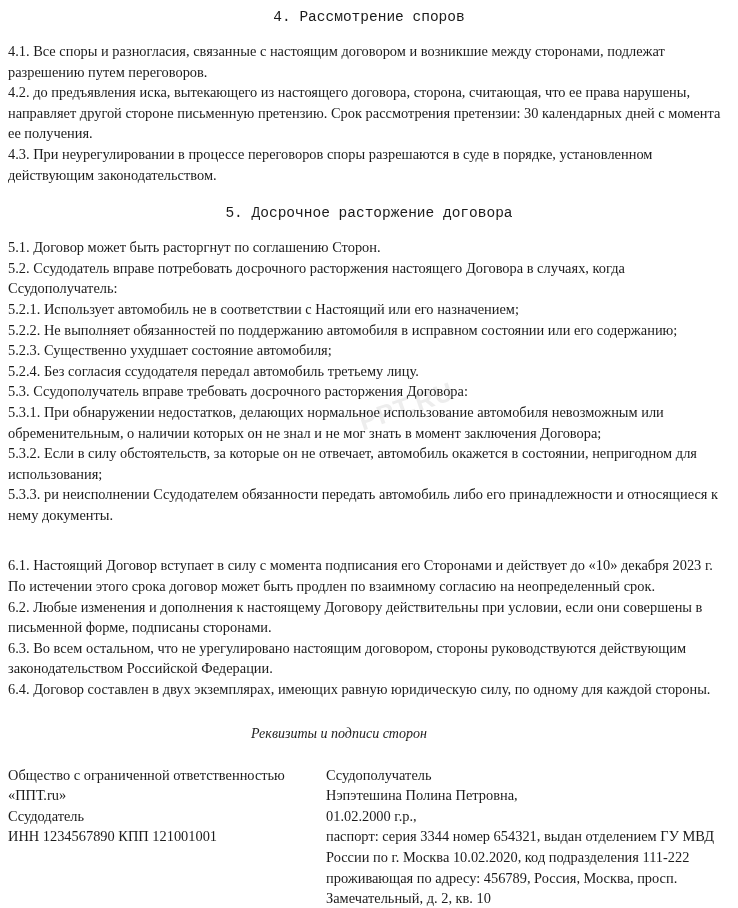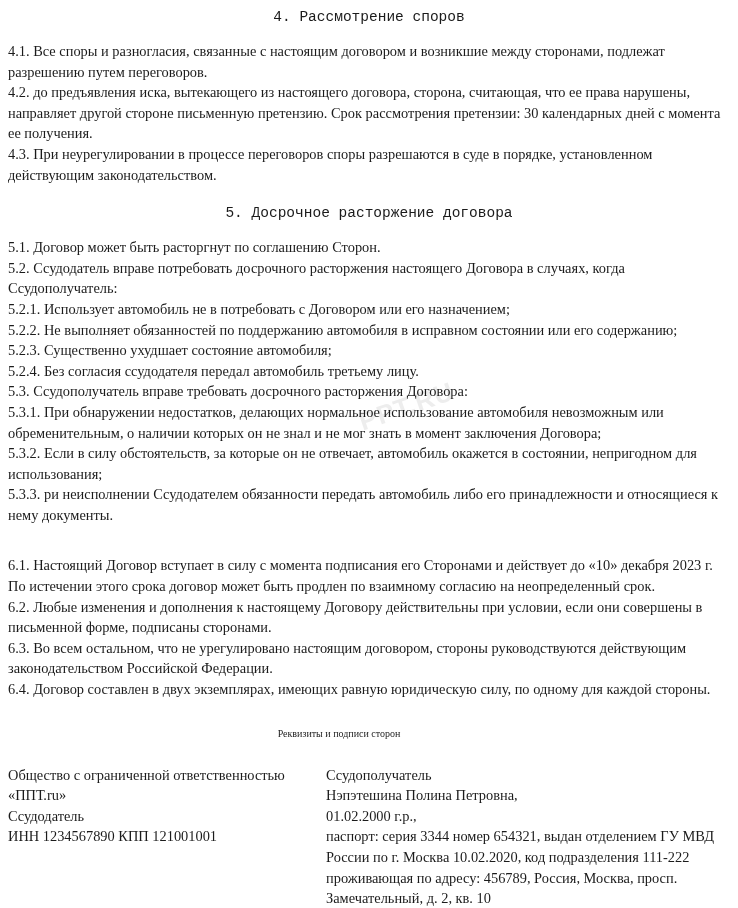--- a/index.html
+++ b/index.html
@@ -65,24 +65,25 @@
     font-size: 14.4px;
     line-height: 20.6px;
     margin: 0;
     padding: 0;
     text-align: left;
     text-indent: 0;
   }
 
   .req-heading {
     text-align: center;
-    font-size: 10px;
+    font-size: 14px;
     line-height: 22px;
     margin: 0;
     padding-right: 60px;
+    font-style: italic;
   }
 
   .gap-req-top { height: 23px; }
   .gap-req-bottom { height: 20px; }
 
   .columns {
     display: flex;
     flex-direction: row;
     align-items: flex-start;
   }
@@ -108,21 +109,21 @@
     <div class="gap-after-heading"></div>
     <p class="para">4.1. Все споры и разногласия, связанные с настоящим договором и возникшие между сторонами, подлежат разрешению путем переговоров.</p>
     <p class="para">4.2. до предъявления иска, вытекающего из настоящего договора, сторона, считающая, что ее права нарушены, направляет другой стороне письменную претензию. Срок рассмотрения претензии: 30 календарных дней с момента ее получения.</p>
     <p class="para">4.3. При неурегулировании в процессе переговоров споры разрешаются в суде в порядке, установленном действующим законодательством.</p>
 
     <div class="gap-before-heading"></div>
     <h2 class="section-heading">5. Досрочное расторжение договора</h2>
     <div class="gap-after-heading"></div>
     <p class="para">5.1. Договор может быть расторгнут по соглашению Сторон.</p>
     <p class="para">5.2. Ссудодатель вправе потребовать досрочного расторжения настоящего Договора в случаях, когда Ссудополучатель:</p>
-    <p class="para">5.2.1. Использует автомобиль не в потребовать с Договором или его назначением;</p>
+    <p class="para">5.2.1. Использует автомобиль не в соответствии с Настоящий или его назначением;</p>
     <p class="para">5.2.2. Не выполняет обязанностей по поддержанию автомобиля в исправном состоянии или его содержанию;</p>
     <p class="para">5.2.3. Существенно ухудшает состояние автомобиля;</p>
     <p class="para">5.2.4. Без согласия ссудодателя передал автомобиль третьему лицу.</p>
     <p class="para">5.3. Ссудополучатель вправе требовать досрочного расторжения Договора:</p>
     <p class="para">5.3.1. При обнаружении недостатков, делающих нормальное использование автомобиля невозможным или обременительным, о наличии которых он не знал и не мог знать в момент заключения Договора;</p>
     <p class="para">5.3.2. Если в силу обстоятельств, за которые он не отвечает, автомобиль окажется в состоянии, непригодном для использования;</p>
     <p class="para">5.3.3. ри неисполнении Ссудодателем обязанности передать автомобиль либо его принадлежности и относящиеся к нему документы.</p>
 
     <div class="gap-before-heading"></div>
     <div class="gap-after-heading"></div>

